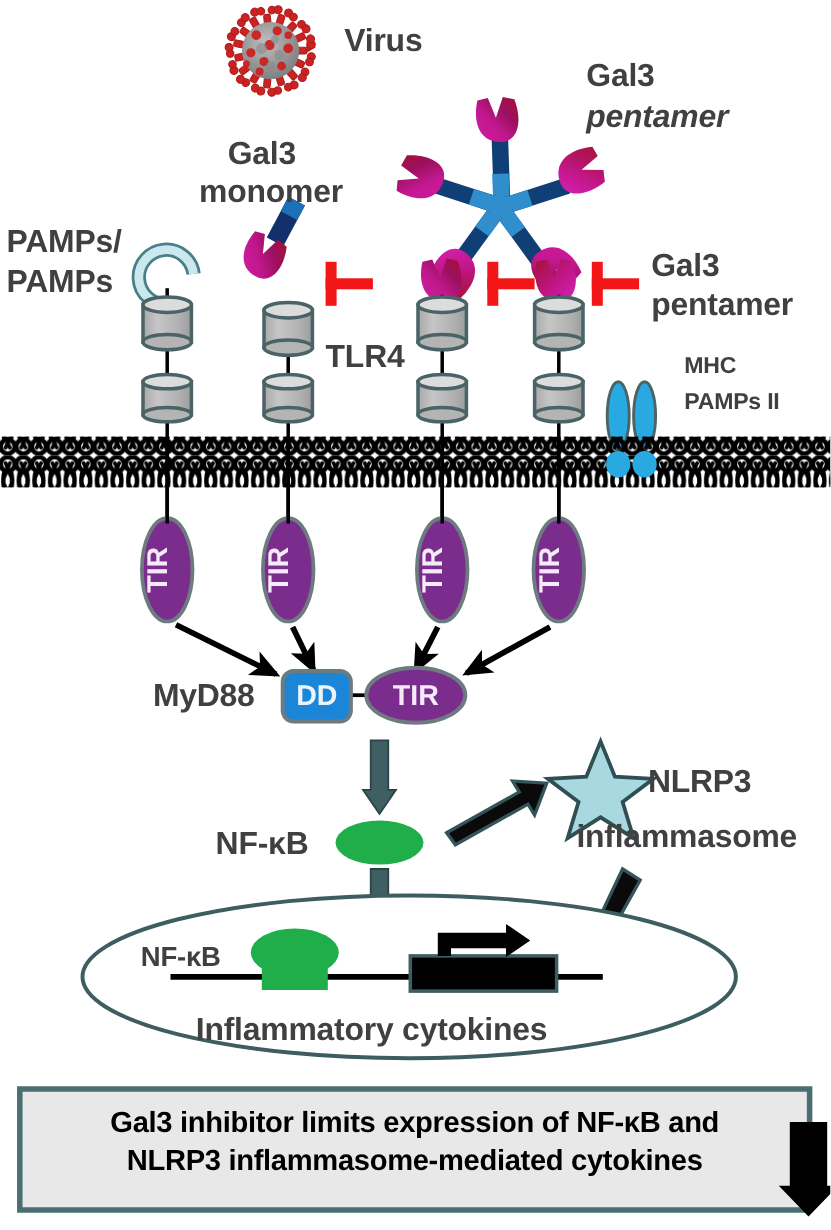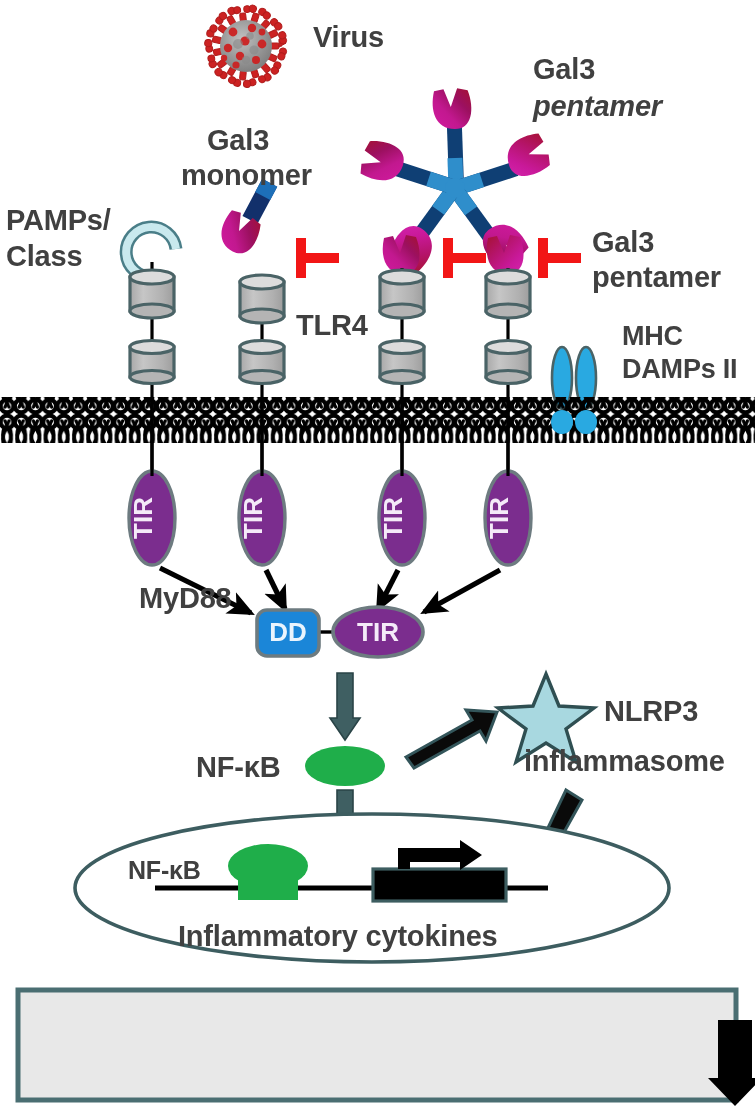--- a/index.html
+++ b/index.html
@@ -28,21 +28,21 @@
   .lbl {
     position: absolute;
     font-family: "Liberation Sans", sans-serif;
     font-weight: bold;
     color: #404040;
     line-height: 1.12;
     white-space: pre;
     letter-spacing: -0.2px;
   }
   .lbl-xl { font-size: 29px; }
-  .lbl-lg { font-size: 27px; }
+  .lbl-lg { font-size: 21px; }
   .lbl-md { font-size: 25px; }
   .conc-text {
     position: absolute;
     left: 22px;
     top: 1003px;
     width: 710px;
     text-align: center;
     font-family: "Liberation Sans", sans-serif;
     font-weight: bold;
     font-size: 26.5px;
@@ -503,35 +503,37 @@
 
   <div class="lbl lbl-xl" style="left:313px; top:21px;">Virus</div>
 
   <div class="lbl lbl-xl" style="left:533px; top:53px;">Gal3</div>
   <div class="lbl lbl-xl" style="left:533px; top:90px;font-style:italic;">pentamer</div>
 
   <div class="lbl lbl-xl" style="left:207px; top:124px;">Gal3</div>
   <div class="lbl lbl-xl" style="left:181px; top:159px;">monomer</div>
 
   <div class="lbl lbl-xl" style="left:6px; top:204px;">PAMPs/</div>
-  <div class="lbl lbl-xl" style="left:6px; top:240px;">Class</div>
+  <div class="lbl lbl-xl" style="left:6px; top:240px;">PAMPs</div>
 
   <div class="lbl lbl-xl" style="left:592px; top:226px;">Gal3</div>
   <div class="lbl lbl-xl" style="left:592px; top:261px;">pentamer</div>
 
   <div class="lbl lbl-xl" style="left:296px; top:309px;">TLR4</div>
 
   <div class="lbl lbl-lg" style="left:622px; top:321px;">MHC</div>
-  <div class="lbl lbl-lg" style="left:622px; top:354px;">DAMPs II</div>
-
-  <div class="lbl lbl-xl" style="left:139px; top:582px;">MyD88</div>
+  <div class="lbl lbl-lg" style="left:622px; top:354px;">PAMPs II</div>
+
+  <div class="lbl lbl-xl" style="left:139px; top:617px;">MyD88</div>
 
   <div class="lbl lbl-xl" style="left:196px; top:751px;">NF-κB</div>
 
-  <div class="lbl lbl-xl" style="left:589px; top:695px;margin-left:15px;">NLRP3</div>
+  <div class="lbl lbl-xl" style="left:589px; top:695px;">NLRP3</div>
   <div class="lbl lbl-xl" style="left:524px; top:729px;margin-top:16px;">inflammasome</div>
 
   <div class="lbl lbl-md" style="left:128px; top:856px;">NF-κB</div>
 
   <div class="lbl lbl-xl" style="left:178px; top:920px;">Inflammatory cytokines</div>
 
+  <div class="conc-text">Gal3 inhibitor limits expression of NF-κB and
+NLRP3 inflammasome-mediated cytokines</div>
 
 </div>
 
 </body></html>

